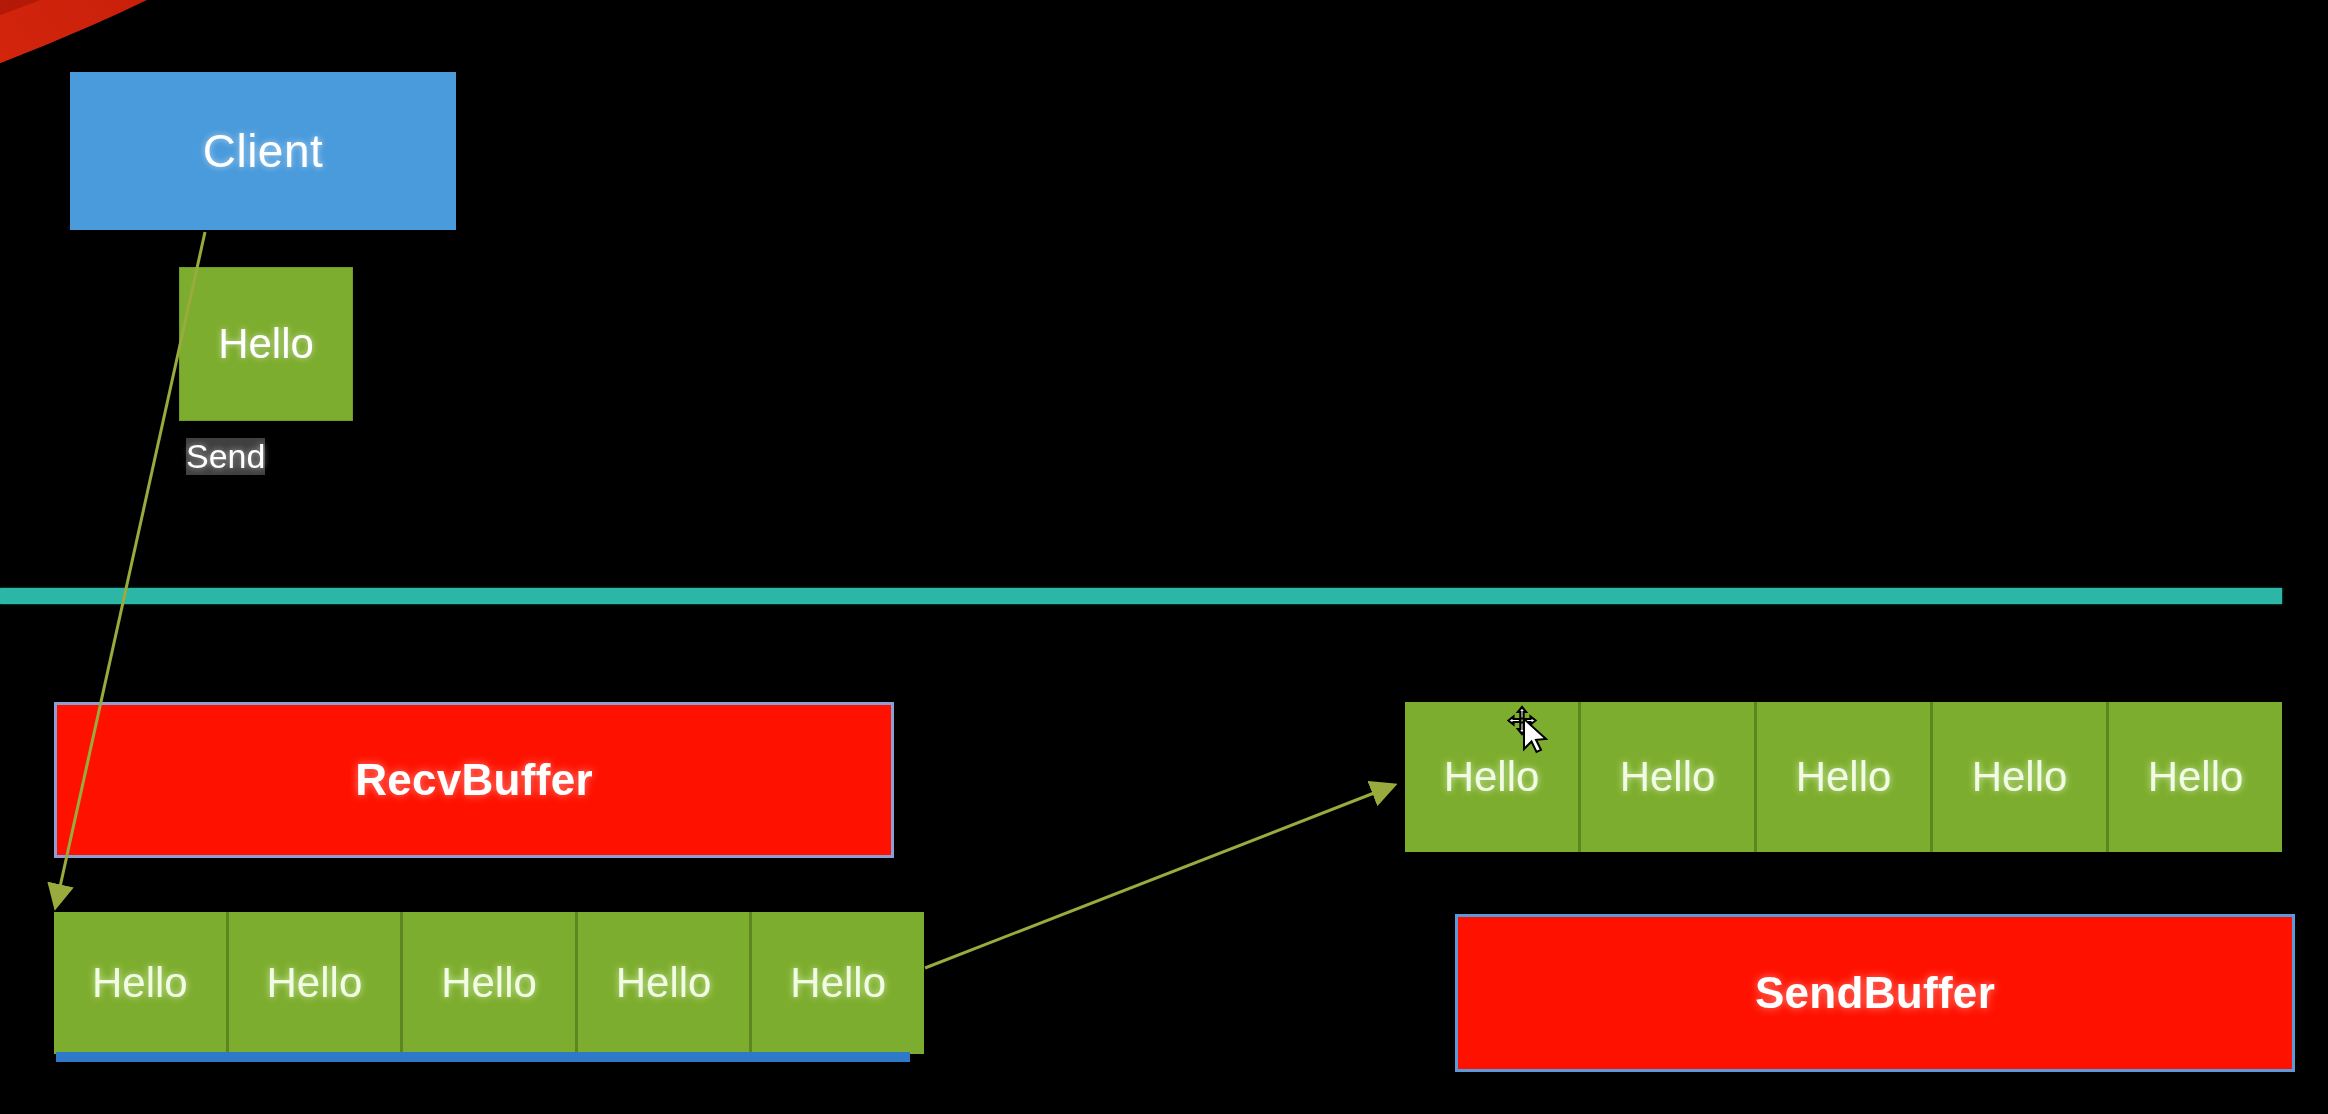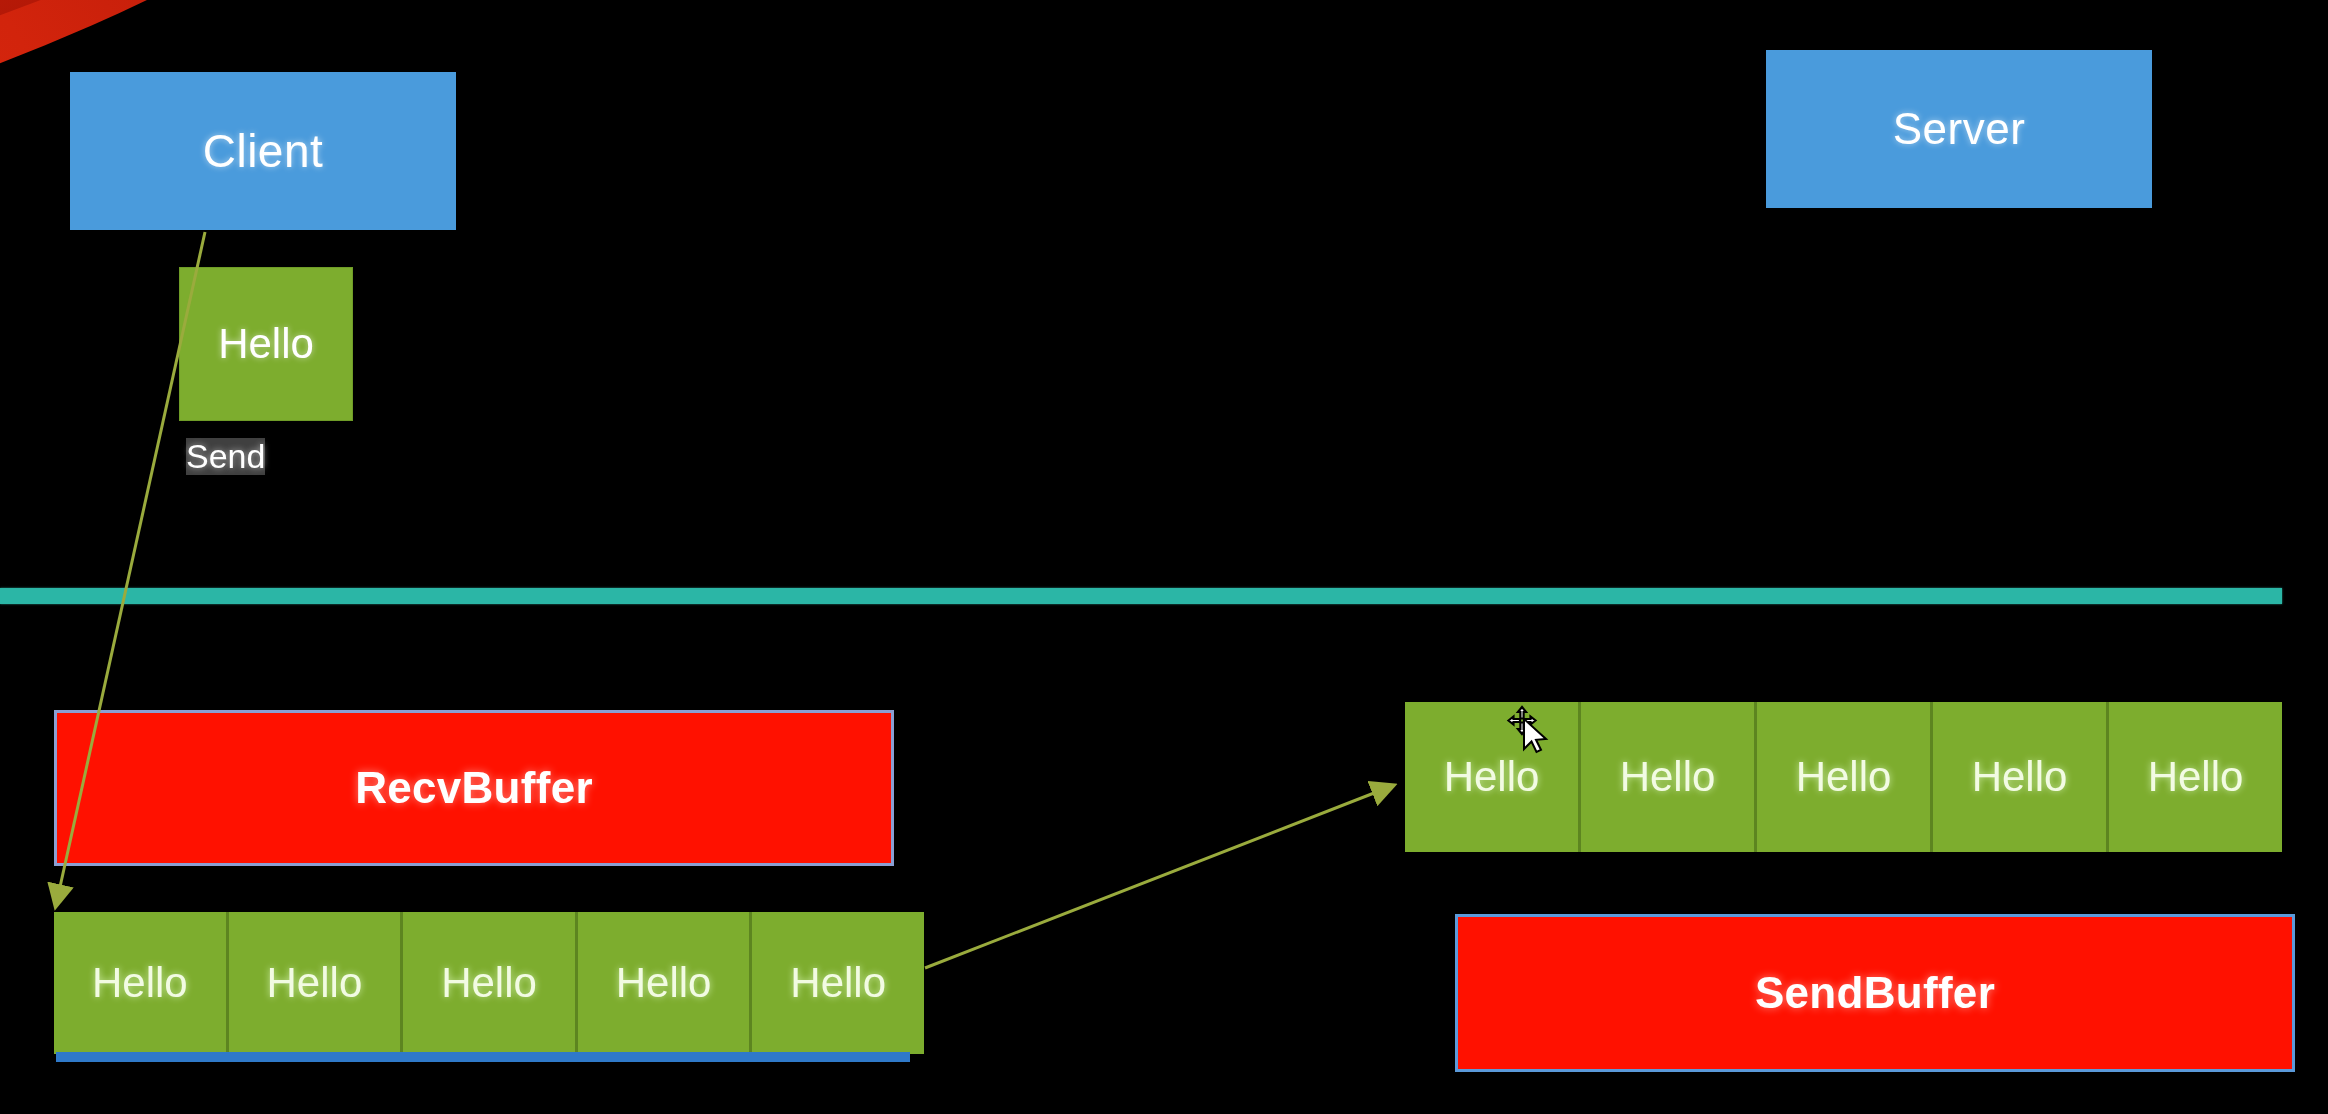--- a/index.html
+++ b/index.html
@@ -68,21 +68,21 @@
   }
 
   .red-box {
     background: #ff1100;
     border: 3px solid #7e9ad6;
     font-size: 44px;
     font-weight: 600;
     letter-spacing: 0.3px;
     text-shadow: 0 0 8px rgba(255,160,150,0.8);
   }
-  .red-box.recv { border-color: #8b9fd4; margin-top: 8px; }
+  .red-box.recv { border-color: #8b9fd4; }
   .red-box.send { border-color: #5b9ada; }
 
   
   .send-label {
     position: absolute;
     background: #404040;
     color: #ffffff;
     font-size: 34px;
     padding: 0 0;
     line-height: 1.08;
@@ -145,23 +145,20 @@
 
 <div id="stage">
 
   <div class="swoosh"></div>
   <div class="swoosh2"></div>
 
   <div class="node blue-box" style="left:70px; top:72px; width:386px; height:158px;">
     <span>Client</span>
   </div>
 
-  <div class="node blue-box server" style="left:1766px; top:50px; width:386px; height:158px;">
-    <span>Server</span>
-  </div>
 
   <div class="node green-box" style="left:180px; top:268px; width:172px; height:152px;">
     <span>Hello</span>
   </div>
 
   <div class="send-label" style="left:186px; top:438px;">
     <span>Send</span>
   </div>
 
   <div class="divider" style="left:0px; top:588px; width:2282px; height:16px;"></div>

